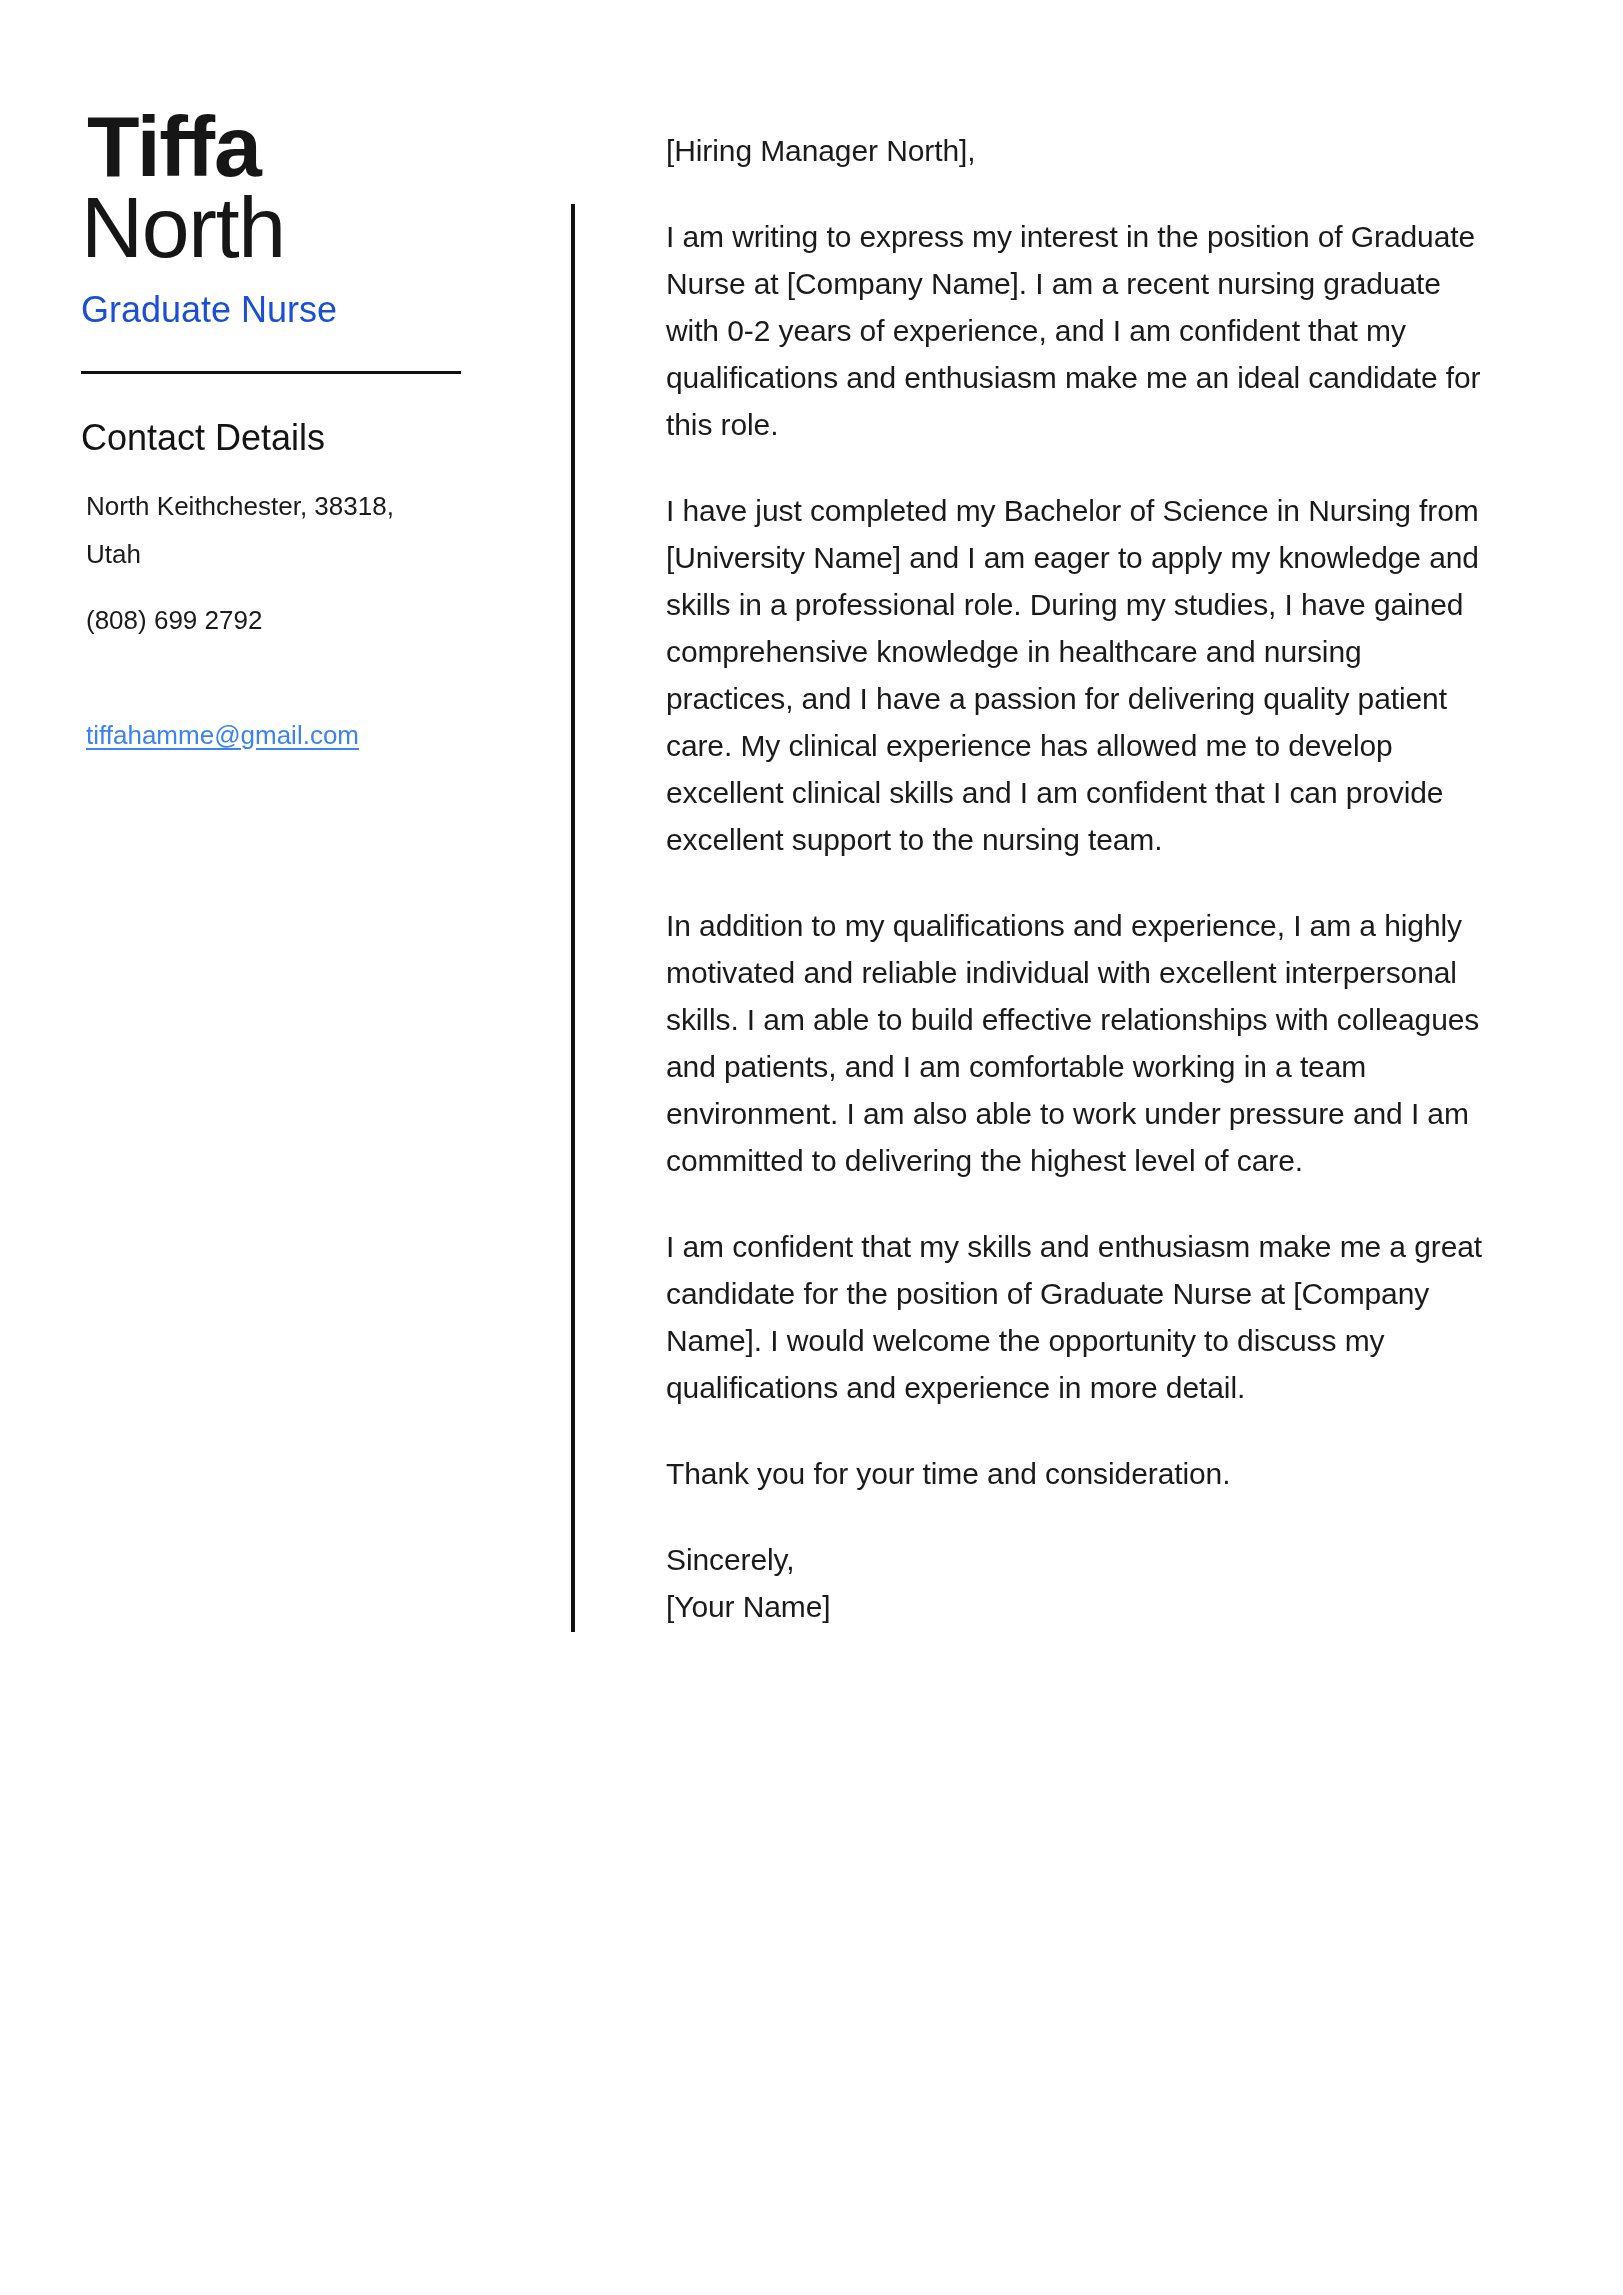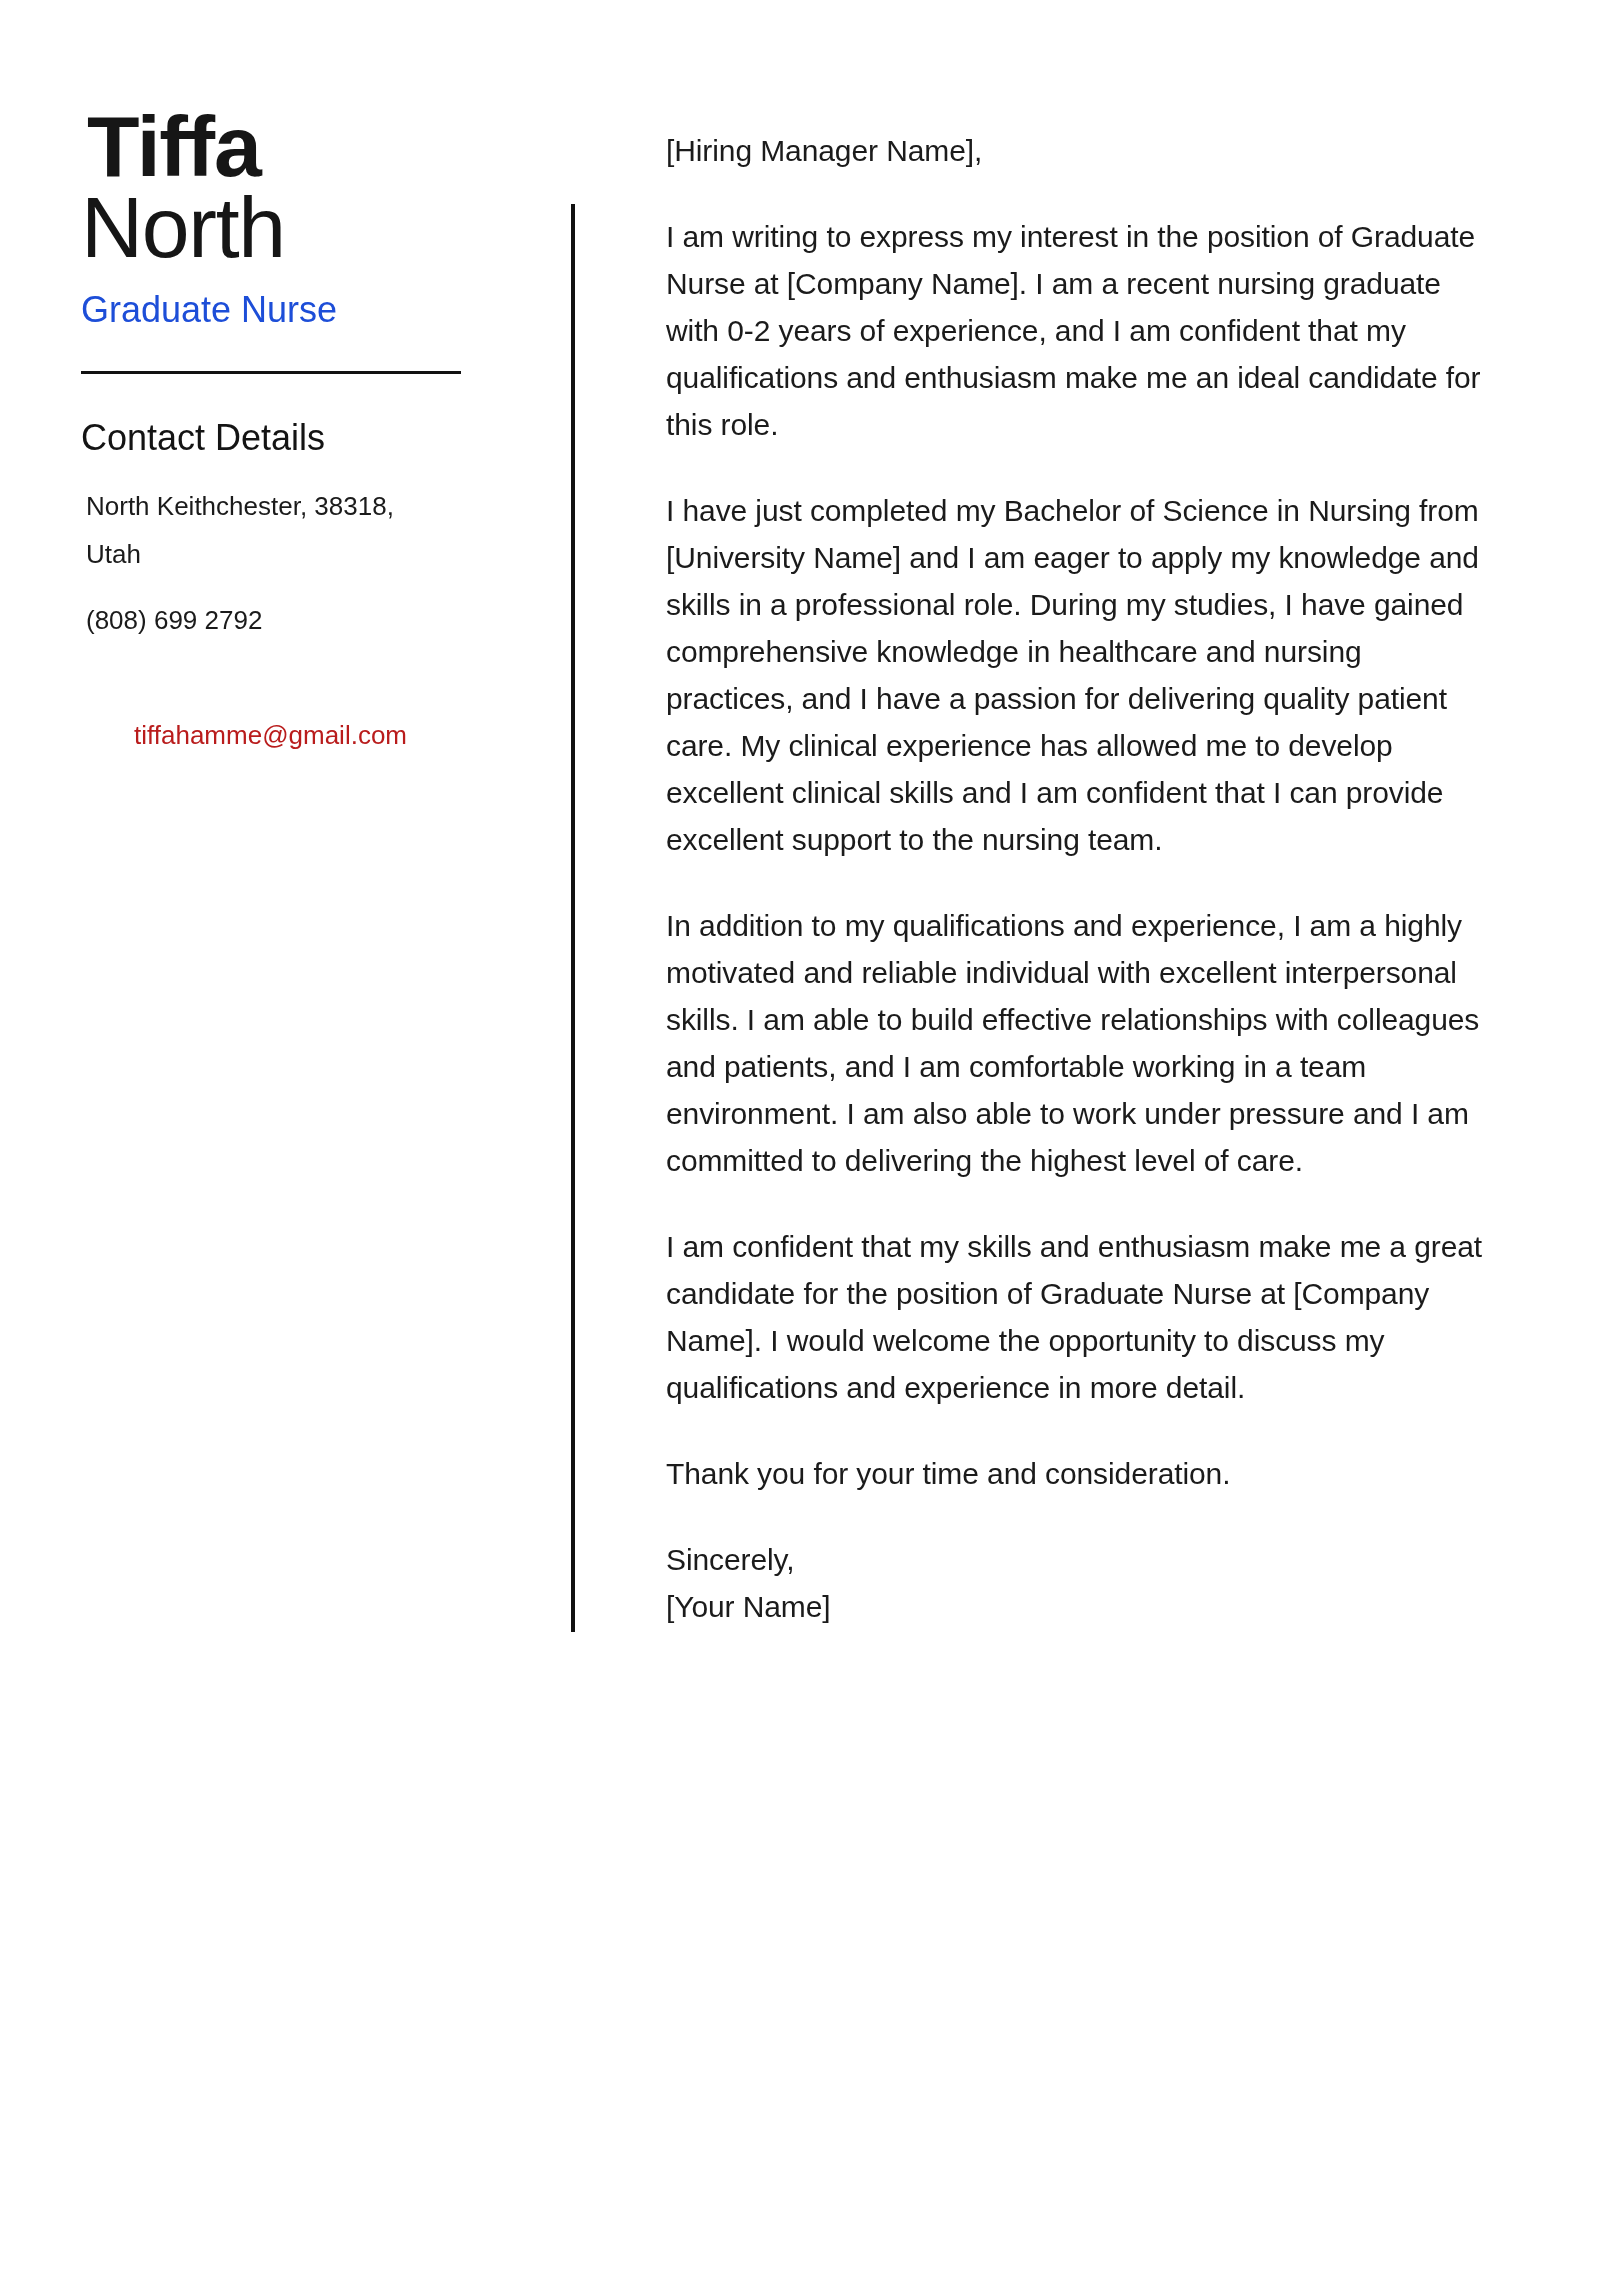--- a/index.html
+++ b/index.html
@@ -65,23 +65,23 @@
     width: 445px;
     font-size: 26px;
     line-height: 48px;
     font-weight: 400;
   }
   .contact-block p {
     margin: 0 0 18.3px 0;
     white-space: pre-line;
   }
   .contact-block a {
-    color: #b91c1c;
+    color: #3b82f6;
+    text-decoration: underline;
     text-underline-offset: 3.9px;
-    margin-left: 48px;
   }
   
   .vertical-divider {
     position: absolute;
     left: 571px;
     top: 204px;
     width: 3.9px;
     height: 1428px;
     background: #111111;
   }
@@ -124,21 +124,21 @@
 Utah</p>
     <p>(808) 699 2792</p>
     <p>
       <a>tiffahamme@gmail.com</a>
     </p>
   </div>
 
   <div class="vertical-divider"></div>
 
   <div class="letter-body">
-    <p>[Hiring Manager Name],</p>
+    <p>[Hiring Manager North],</p>
     <p>I am writing to express my interest in the position of Graduate
 Nurse at [Company Name]. I am a recent nursing graduate
 with 0-2 years of experience, and I am confident that my
 qualifications and enthusiasm make me an ideal candidate for
 this role.</p>
     <p>I have just completed my Bachelor of Science in Nursing from
 [University Name] and I am eager to apply my knowledge and
 skills in a professional role. During my studies, I have gained
 comprehensive knowledge in healthcare and nursing
 practices, and I have a passion for delivering quality patient

